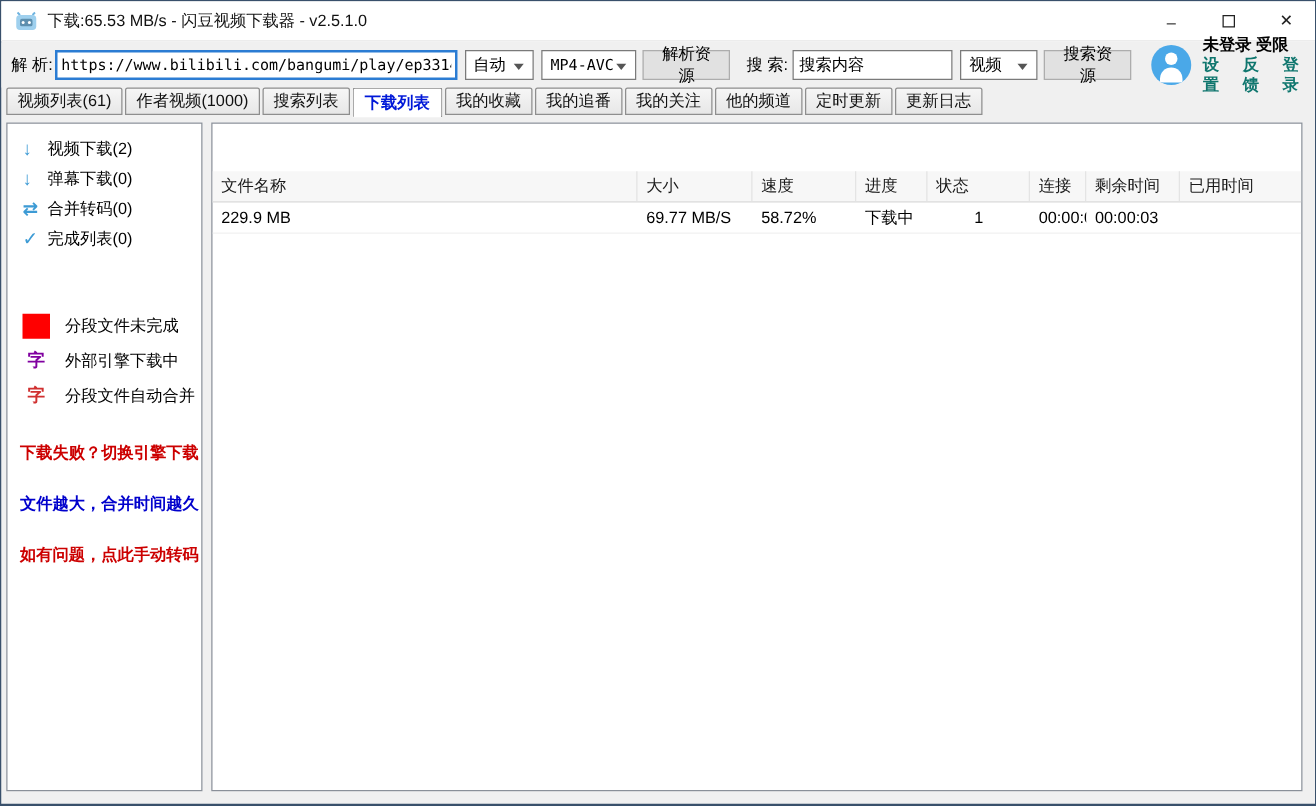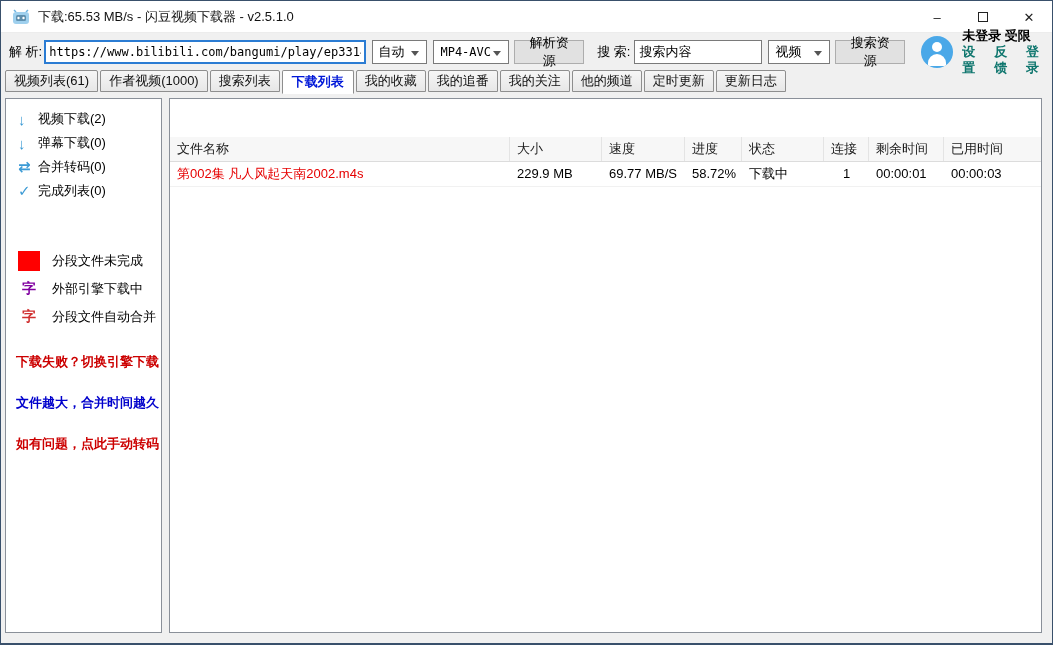--- a/index.html
+++ b/index.html
@@ -205,21 +205,20 @@
       <div class="th">文件名称</div>
       <div class="th">大小</div>
       <div class="th">速度</div>
       <div class="th">进度</div>
       <div class="th">状态</div>
       <div class="th">连接</div>
       <div class="th">剩余时间</div>
       <div class="th" style="border-right:none;">已用时间</div>
     </div>
     <div class="trow">
-      <div class="td" style="color: rgb(230, 0, 0);">第002集 凡人风起天南2002.m4s</div>
       <div class="td">229.9 MB</div>
       <div class="td">69.77 MB/S</div>
       <div class="td">58.72%</div>
       <div class="td">下载中</div>
       <div class="td center">1</div>
       <div class="td">00:00:01</div>
       <div class="td">00:00:03</div>
     </div>
   </div>
 

